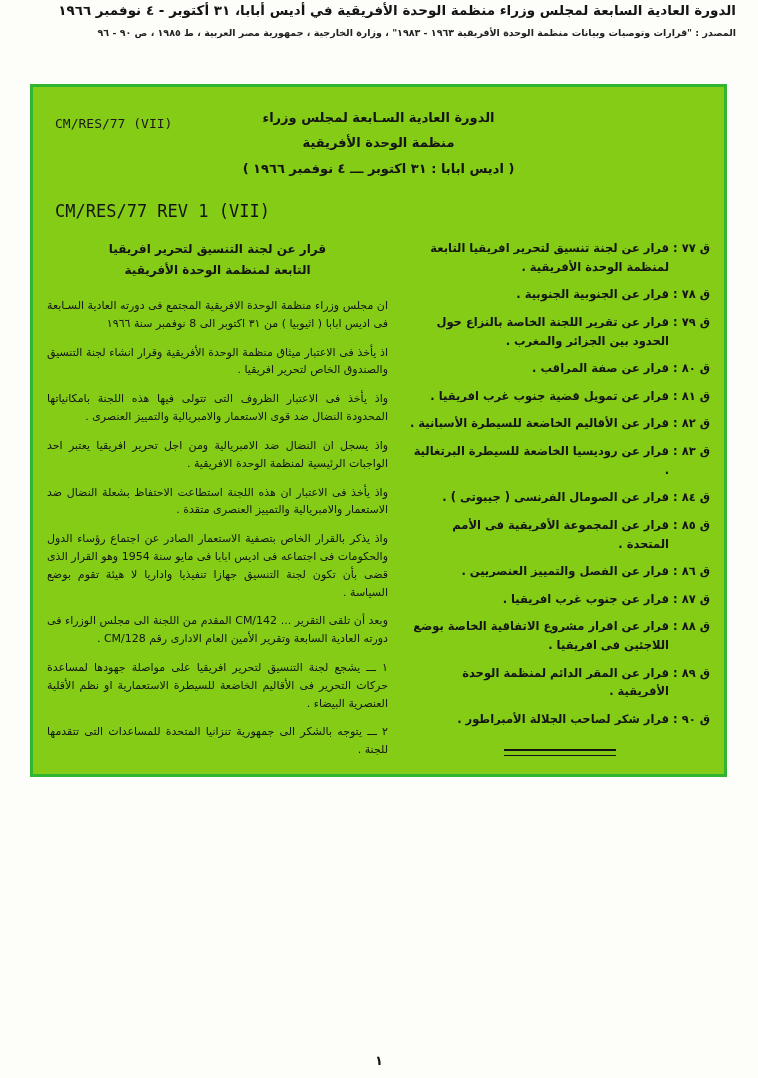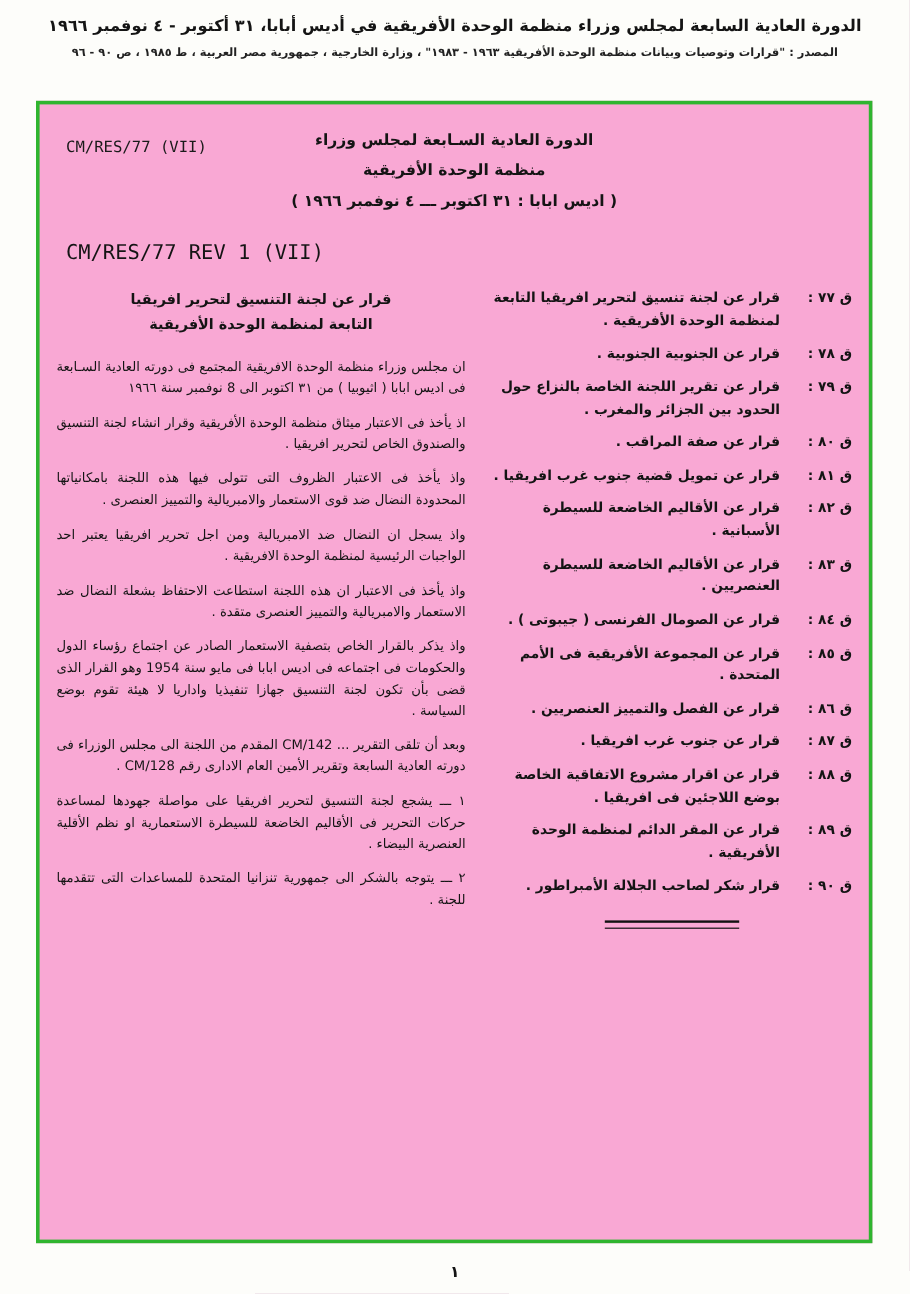--- a/index.html
+++ b/index.html
@@ -6,31 +6,31 @@
   .page {
     position:relative;
     width:758px; height:1078px;
     margin:0 auto;
     background:#fdfdfa;
     font-family:"DejaVu Sans", sans-serif;
     color:#141414;
     overflow:hidden;
   }
   
-  .top-header { padding:12px 22px 0; text-align:center; direction:rtl; }
+  .top-header { padding:0 22px 0; direction:rtl; }
   .top-title { font-weight:bold; font-size:13.5px; letter-spacing:0; line-height:1.5; }
   .top-source { font-weight:bold; font-size:9.5px; margin-top:7px; color:#222; }
 
   
   .doc-box {
     position:absolute; left:30px; top:84px;
-    width:697px; height:952px;
+    width:697px; height:693px;
     box-sizing:border-box;
     border:3px solid #2fb52f;
-    background:#f9a8d4;
+    background:#84cc16;
   }
   .codes {
     position:absolute; top:22px; left:22px;
     font-family:"DejaVu Sans Mono","Liberation Mono",monospace;
     font-size:13px; line-height:2.3; color:#1a1a1a;
     direction:ltr; text-align:left;
   }
   .session-heading {
     position:absolute; top:18px; left:60px; right:60px;
     text-align:center; direction:rtl;
@@ -45,21 +45,21 @@
     position:absolute; top:152px; left:14px; right:14px; bottom:12px;
     display:flex; direction:rtl; gap:22px;
   }
   
   .list-col { flex:0 0 300px; direction:rtl; }
   .res-item {
     display:flex; direction:rtl;
     font-weight:bold; font-size:11.5px; line-height:1.62;
     margin-bottom:9px; text-align:right;
   }
-  .res-num { white-space:nowrap; margin-left:23px; flex:0 0 auto; }
+  .res-num { white-space:nowrap; margin-left:4px; flex:0 0 auto; }
   .res-text { flex:1; }
   .list-divider {
     width:112px; height:4px; margin:20px auto 0;
     border-top:2px solid #111; border-bottom:1px solid #111;
   }
   
   .article-col { flex:1; direction:rtl; }
   .article-title {
     text-align:center; font-weight:bold; font-size:12px;
     line-height:1.75; margin:0 0 16px;
@@ -119,21 +119,21 @@
         <div class="res-item">
             <span class="res-num">ق ٨١ :</span>
             <span class="res-text">قرار عن تمويل قضية جنوب غرب افريقيا .</span>
           </div>
         <div class="res-item">
             <span class="res-num">ق ٨٢ :</span>
             <span class="res-text">قرار عن الأقاليم الخاضعة للسيطرة الأسبانية .</span>
           </div>
         <div class="res-item">
             <span class="res-num">ق ٨٣ :</span>
-            <span class="res-text">قرار عن الأقاليم الخاضعة للسيطرة العنصريين .</span>
+            <span class="res-text">قرار عن روديسيا الخاضعة للسيطرة البرتغالية .</span>
           </div>
         <div class="res-item">
             <span class="res-num">ق ٨٤ :</span>
             <span class="res-text">قرار عن الصومال الفرنسى ( جيبوتى ) .</span>
           </div>
         <div class="res-item">
             <span class="res-num">ق ٨٥ :</span>
             <span class="res-text">قرار عن المجموعة الأفريقية فى الأمم المتحدة .</span>
           </div>
         <div class="res-item">

